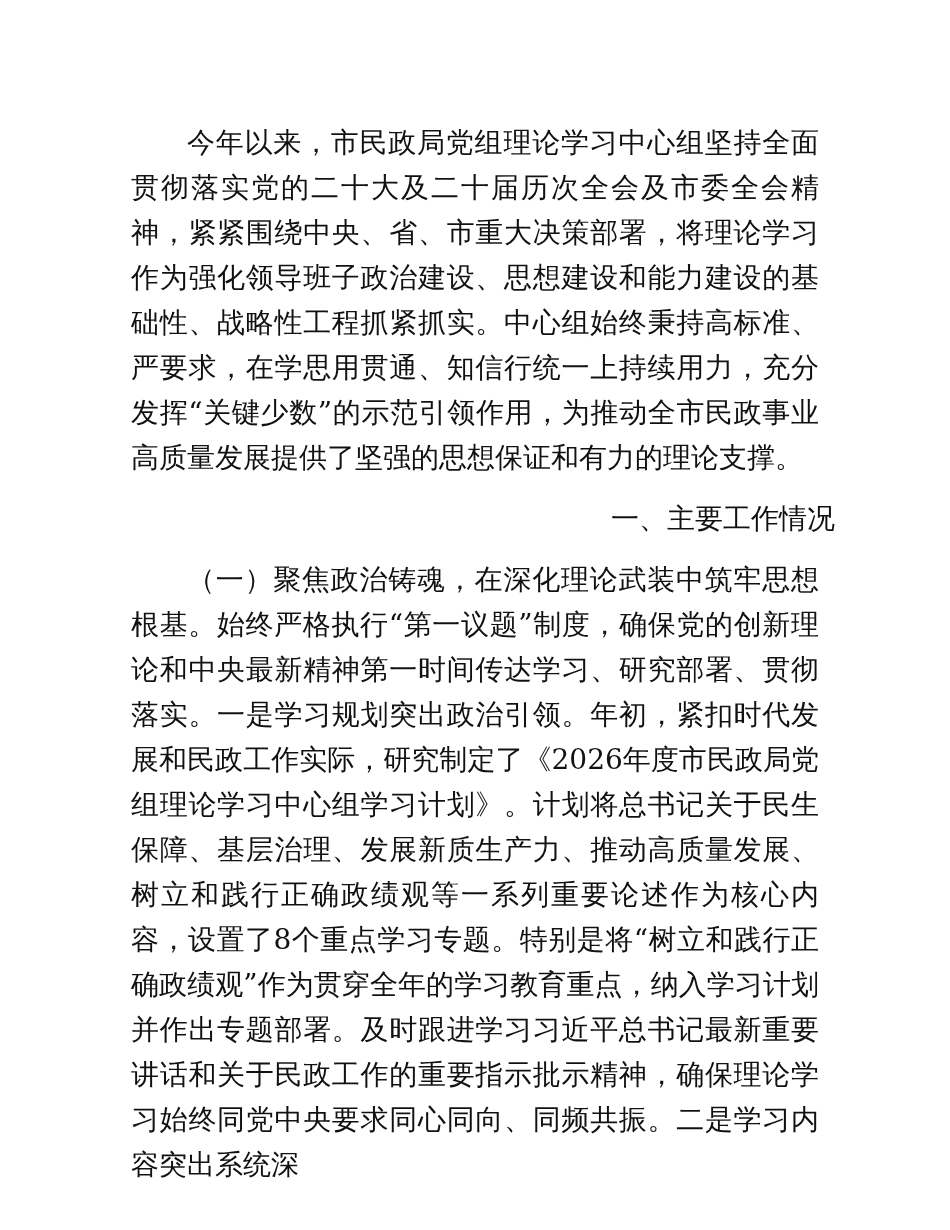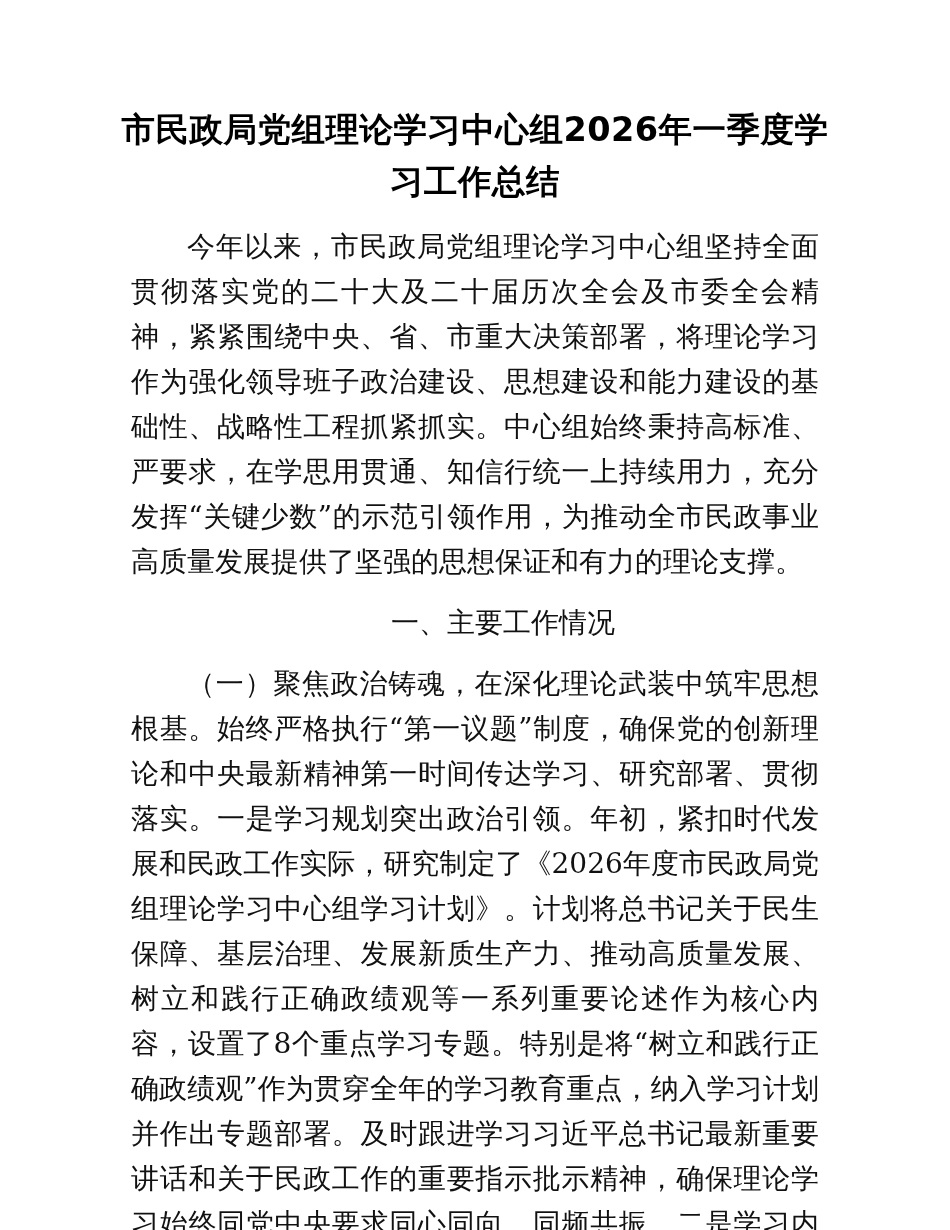--- a/index.html
+++ b/index.html
@@ -49,32 +49,31 @@
     text-justify: inter-character;
     word-break: break-all;
   }
   .para.last-partial {
     text-align: justify;
     text-justify: inter-character;
   }
   .heading-line {
     margin: 0;
     text-indent: 56px;
-    text-align: center;
+    text-align: right;
     word-break: break-all;
     font-family: Liberation Serif, serif;
   }
 </style>
 </head>
 <body>
 
 <div class="page">
   <div class="content">
 
-    <h1 class="doc-title">市民政局党组理论学习中心组2026年一季度学习工作总结</h1>
 
     <div class="body-block">
 
       <p class="para">今年以来，市民政局党组理论学习中心组坚持全面贯彻落实党的二十大及二十届历次全会及市委全会精神，紧紧围绕中央、省、市重大决策部署，将理论学习作为强化领导班子政治建设、思想建设和能力建设的基础性、战略性工程抓紧抓实。中心组始终秉持高标准、严要求，在学思用贯通、知信行统一上持续用力，充分发挥“关键少数”的示范引领作用，为推动全市民政事业高质量发展提供了坚强的思想保证和有力的理论支撑。</p>
 
       <p class="heading-line">一、主要工作情况</p>
 
       <p class="para last-partial">（一）聚焦政治铸魂，在深化理论武装中筑牢思想根基。始终严格执行“第一议题”制度，确保党的创新理论和中央最新精神第一时间传达学习、研究部署、贯彻落实。一是学习规划突出政治引领。年初，紧扣时代发展和民政工作实际，研究制定了《2026年度市民政局党组理论学习中心组学习计划》。计划将总书记关于民生保障、基层治理、发展新质生产力、推动高质量发展、树立和践行正确政绩观等一系列重要论述作为核心内容，设置了8个重点学习专题。特别是将“树立和践行正确政绩观”作为贯穿全年的学习教育重点，纳入学习计划并作出专题部署。及时跟进学习习近平总书记最新重要讲话和关于民政工作的重要指示批示精神，确保理论学习始终同党中央要求同心同向、同频共振。二是学习内容突出系统深</p>
 
     </div>

